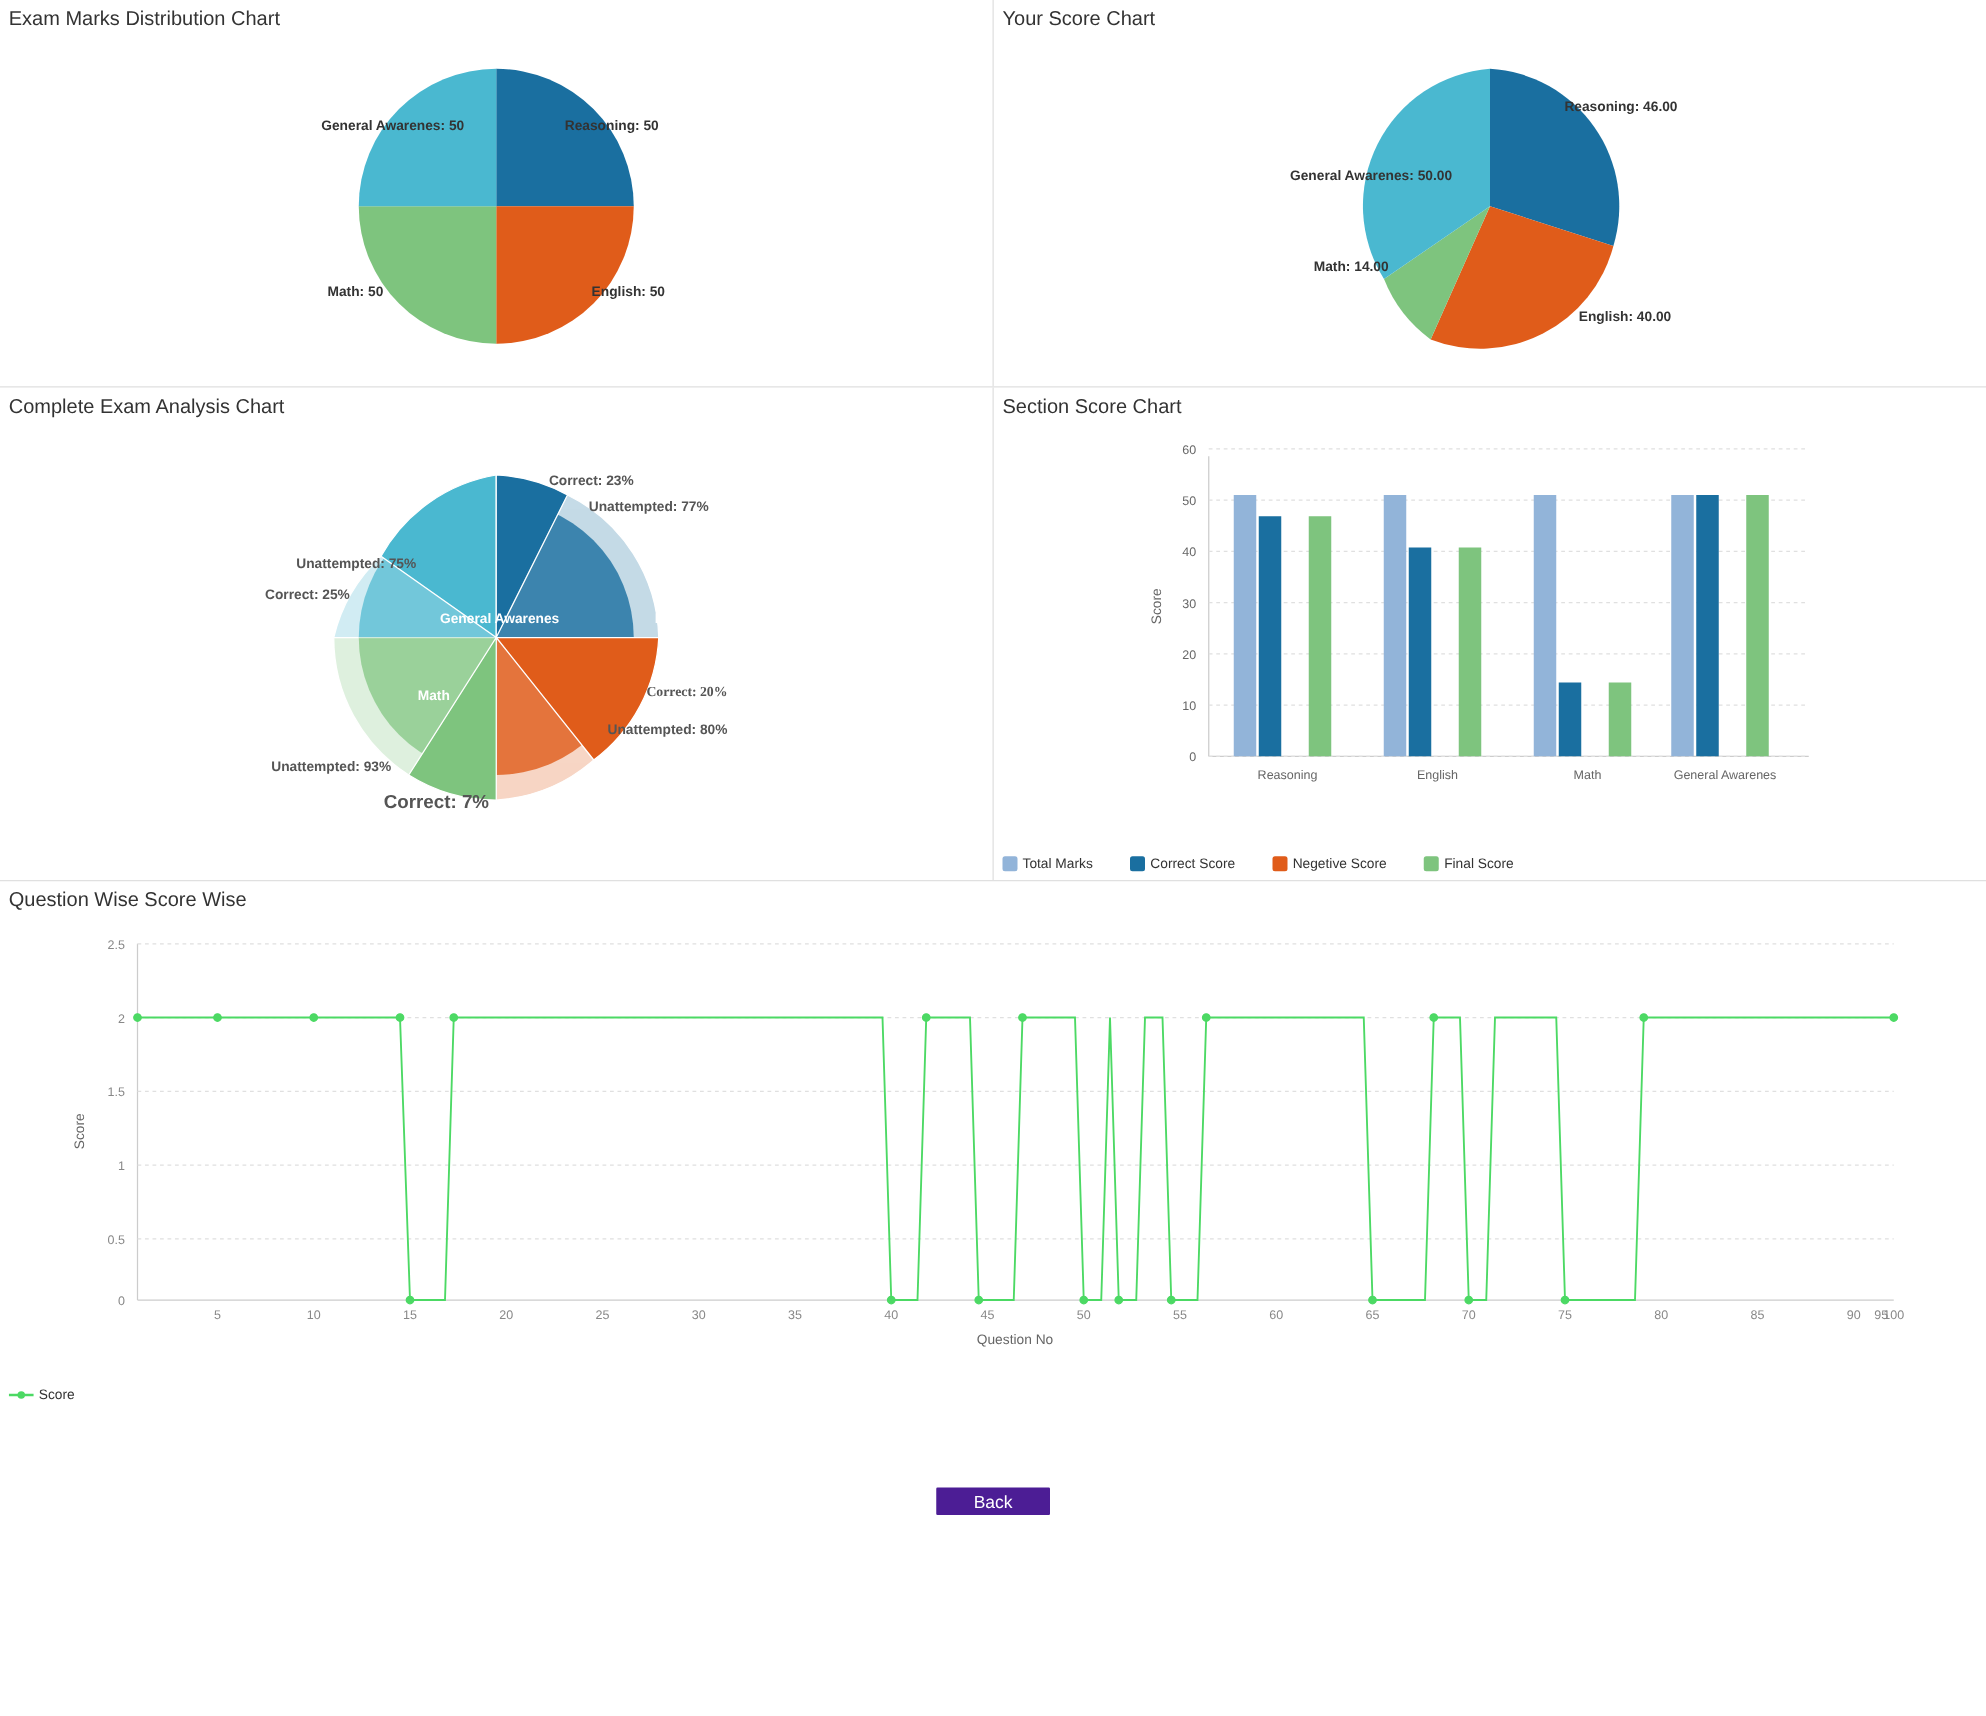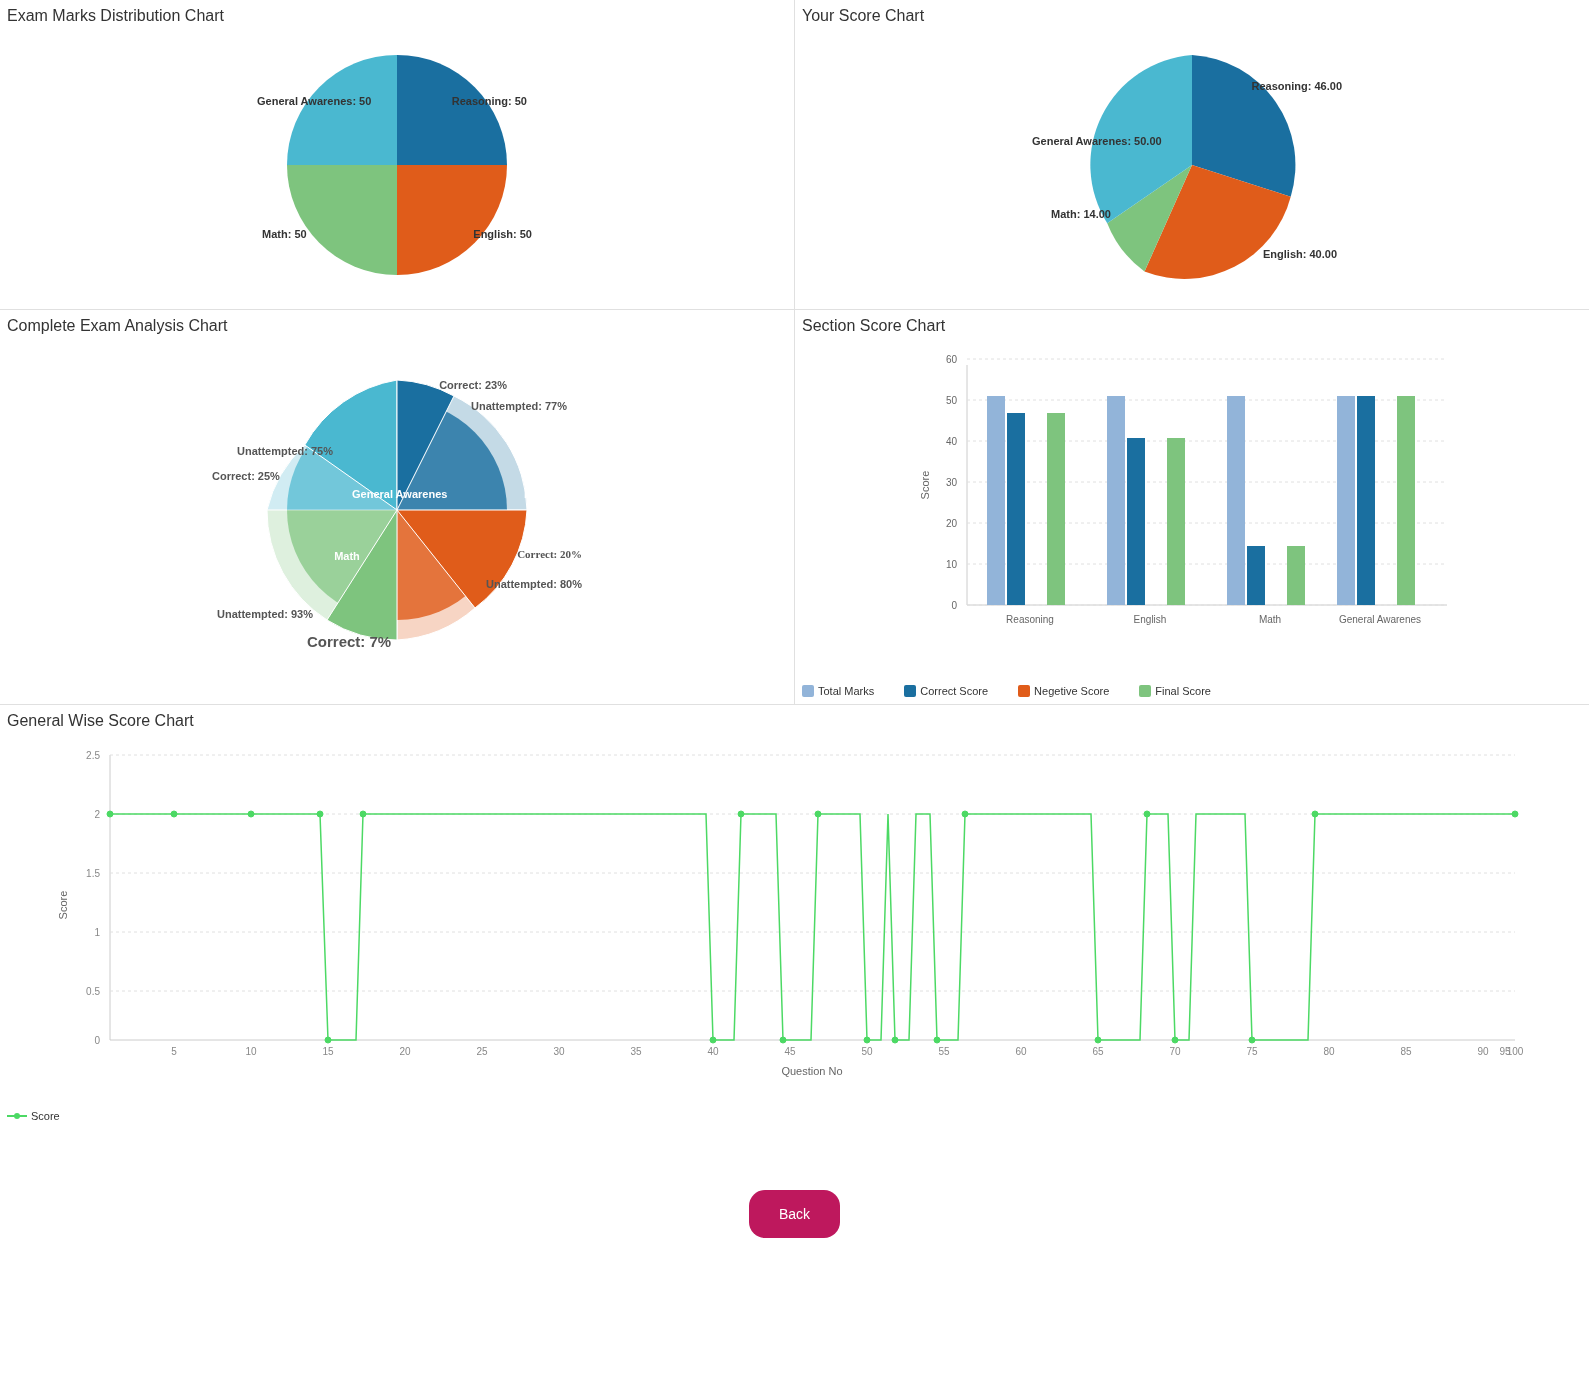--- a/index.html
+++ b/index.html
@@ -9,21 +9,21 @@
     .panel { flex: 1; padding: 7px; display: flex; flex-direction: column; align-items: flex-start; }
     .panel-title { font-size: 16px; font-weight: normal; color: #333; margin-bottom: 10px; text-align: center; }
     .chart-container { position: relative; width: 100%; display: flex; justify-content: center; align-items: center; }
     
     .pie-wrap { position: relative; }
     .pie-label { position: absolute; font-size: 11px; font-weight: bold; white-space: nowrap; }
     
     .legend { display: flex; gap: 30px; margin-top: 10px; flex-wrap: wrap; justify-content: center; }
     .legend-item { display: flex; align-items: center; gap: 4px; font-size: 11px; }
     .legend-dot { width: 12px; height: 12px; border-radius: 2px; display: inline-block; }
-    .back-btn { background: #be185d; color: #fff; border: none; padding: 16px 30px; font-size: 14px; cursor: pointer; border-radius: 16px; margin: 15px auto; display: block; }
+    .back-btn { background: #4c1d95; color: #fff; border: none; padding: 3px 30px; font-size: 14px; cursor: pointer; border-radius: 1px; margin: 15px auto; display: block; }
     .divider-v { width: 1px; background: #e0e0e0; }
   </style>
 </head>
 <body>
 
 <div class="page">
 
   <div class="row" style="min-height:310px;">
 
     <div class="panel">
@@ -191,21 +191,21 @@
         <div class="legend-item">
           <div class="legend-dot" style="background:#7ec47e;"></div>
           <span>Final Score</span>
         </div>
       </div>
     </div>
   </div>
 
   <div class="row" style="min-height:450px; border-bottom:none;">
     <div class="panel" style="flex:1;">
-      <div class="panel-title">General Wise Score Chart</div>
+      <div class="panel-title">Question Wise Score Wise</div>
       <div class="chart-container" style="height:360px; width:100%;">
         <svg width="1480" height="350" viewBox="0 0 1480 350">
 
           <line x1="55" y1="10" x2="55" y2="295" stroke="#ccc" stroke-width="1"></line>
 
           <line x1="55" y1="295" x2="1460" y2="295" stroke="#ccc" stroke-width="1"></line>
 
           <line x1="55" y1="10" x2="1460" y2="10" stroke="#e0e0e0" stroke-width="1" stroke-dasharray="3,3"></line>
           <text x="45" y="14" text-anchor="end" font-size="10" fill="#888">2.5</text>
 

